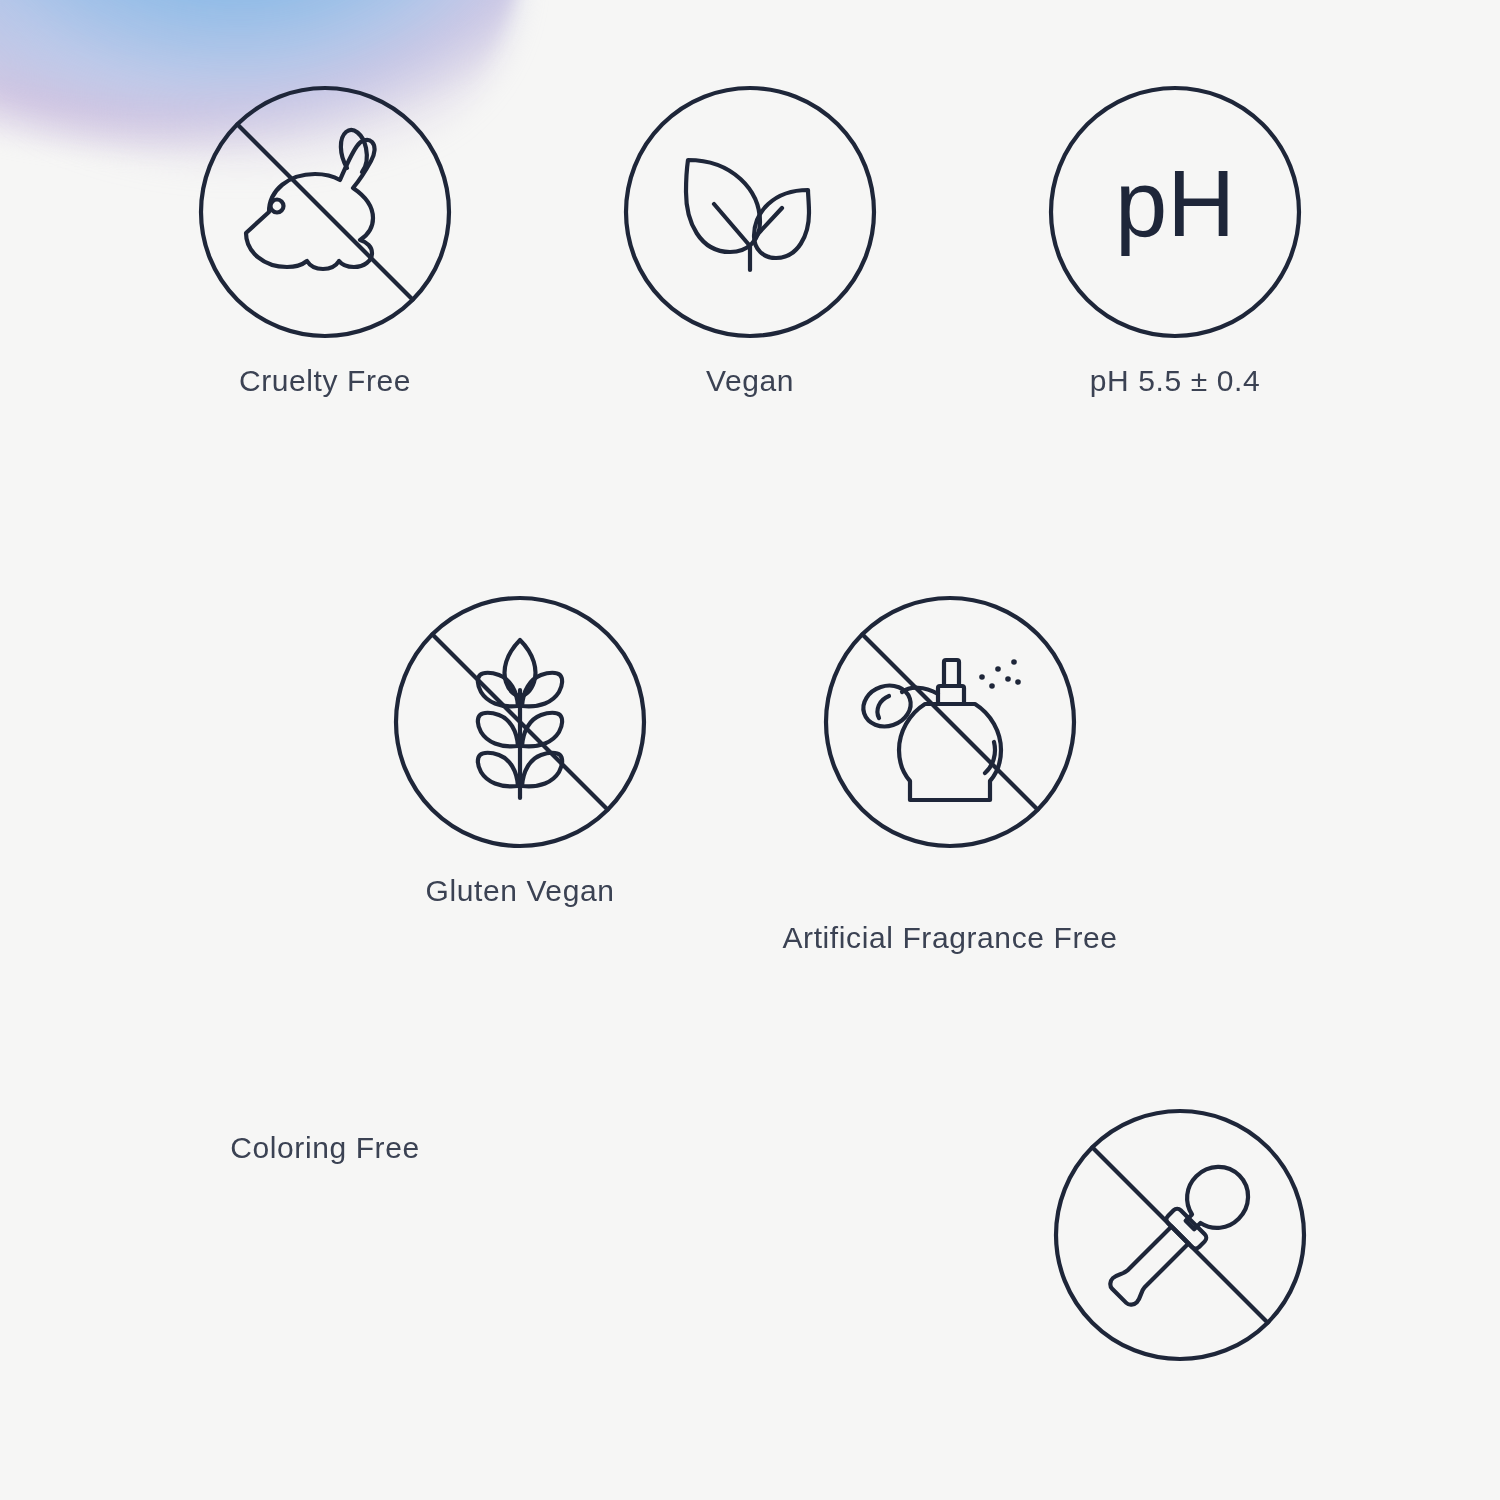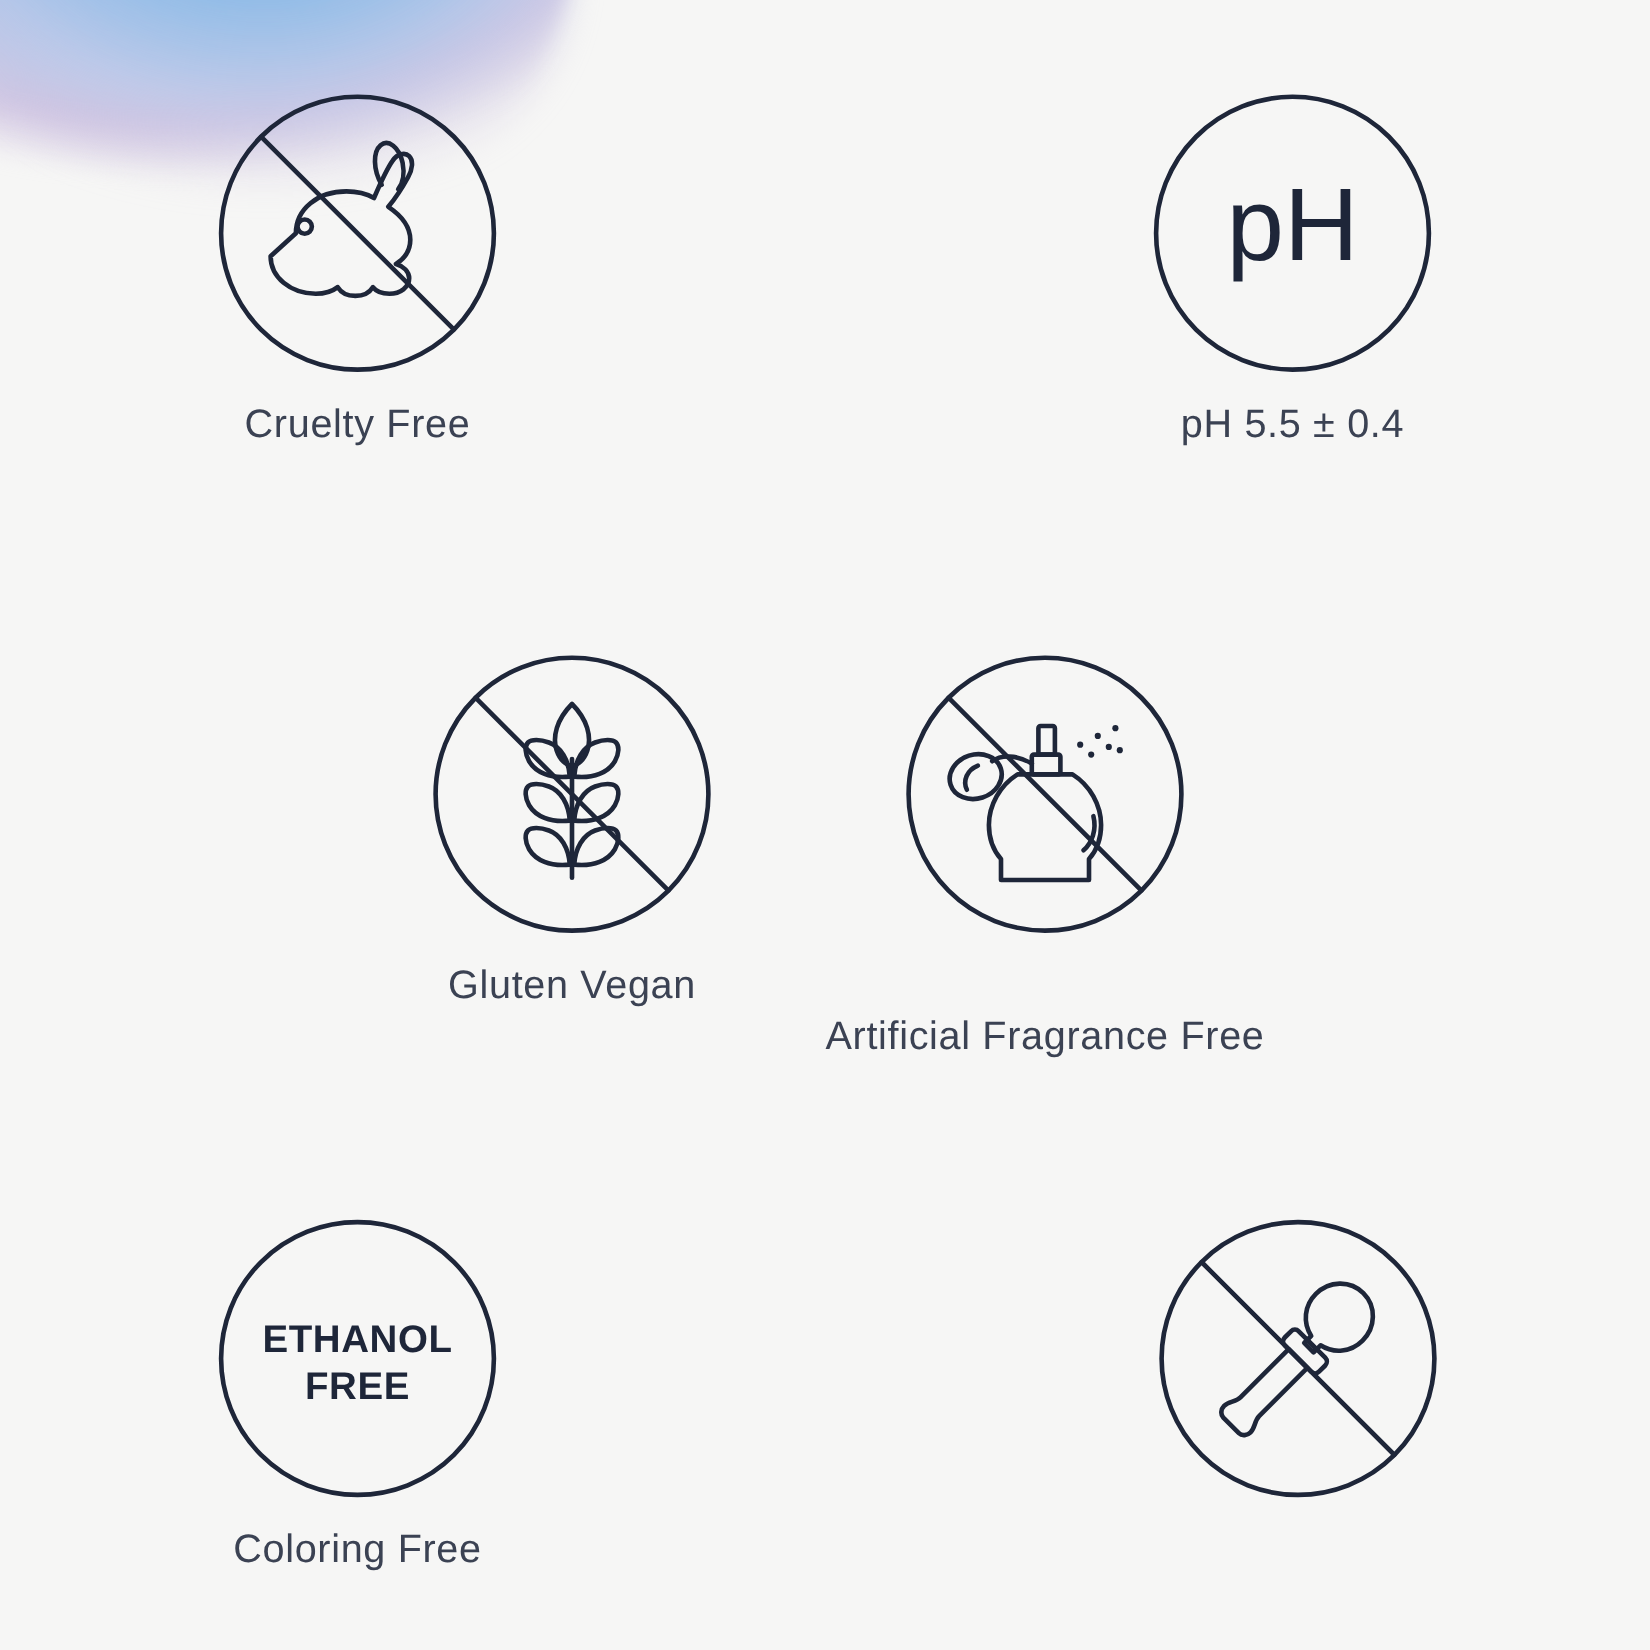--- a/index.html
+++ b/index.html
@@ -69,21 +69,21 @@
     width: 420px;
   }
   .badge .circle-wrap {
     width: 256px;
     height: 256px;
   }
   .badge svg { display: block; }
   .badge-label {
     margin-top: 24px;
     font-family: "Liberation Sans", sans-serif;
-    font-size: 36px;
+    font-size: 30px;
     letter-spacing: 0.6px;
     color: #3b4253;
     white-space: nowrap;
     text-align: right;
   }
 
   
   .pos-r1c1 { left: 115px;  top: 84px; }
   .pos-r1c2 { left: 540px;  top: 84px; }
   .pos-r1c3 { left: 965px;  top: 84px; }
@@ -133,20 +133,37 @@
                  c2 10 0 19 -4 24"></path>
 
         <circle cx="80" cy="122" r="6.5"></circle>
 
         <line x1="40.5" y1="40.5" x2="215.5" y2="215.5"></line>
       </svg>
     </div>
     <div class="badge-label">Cruelty Free</div>
   </div>
 
+  <div class="badge pos-r1c2">
+    <div class="circle-wrap">
+      <svg viewBox="0 0 256 256" width="256" height="256" fill="none" stroke="#1e2639" stroke-width="4.2" stroke-linecap="round" stroke-linejoin="round">
+        <circle cx="128" cy="128" r="124"></circle>
+
+        <path d="M66 76 c44 0 72 30 72 62 c0 18 -12 30 -30 30
+                 c-30 0 -44 -30 -44 -60 c0 -14 1 -25 2 -32 z"></path>
+
+        <path d="M186 106 c-34 0 -54 22 -54 46 c0 13 9 22 22 22
+                 c22 0 33 -23 33 -45 c0 -10 -1 -18 -1 -23 z"></path>
+
+        <path d="M92 120 L128 162 L128 186"></path>
+        <path d="M160 124 L134 152"></path>
+      </svg>
+    </div>
+    <div class="badge-label">Vegan</div>
+  </div>
 
   <div class="badge pos-r1c3">
     <div class="circle-wrap">
       <svg viewBox="0 0 256 256" width="256" height="256" fill="none" stroke="#1e2639" stroke-width="4.2" stroke-linecap="round" stroke-linejoin="round">
         <circle cx="128" cy="128" r="124"></circle>
         <text class="ph-text" x="128" y="152" font-size="94" stroke="none">pH</text>
       </svg>
     </div>
     <div class="badge-label">pH 5.5 ± 0.4</div>
   </div>
@@ -208,27 +225,20 @@
         <circle cx="186" cy="85" r="2.8" fill="#1e2639" stroke="none"></circle>
         <circle cx="196" cy="88" r="2.8" fill="#1e2639" stroke="none"></circle>
 
         <line x1="40.5" y1="40.5" x2="215.5" y2="215.5"></line>
       </svg>
     </div>
     <div class="badge-label">Artificial Fragrance Free</div>
   </div>
 
   <div class="badge pos-r3c1">
-    <div class="circle-wrap">
-      <svg viewBox="0 0 256 256" width="256" height="256" fill="none" stroke="#1e2639" stroke-width="4.2" stroke-linecap="round" stroke-linejoin="round">
-        <circle cx="128" cy="128" r="124"></circle>
-        <text class="ethanol-text" x="128" y="122" font-size="35" stroke="none">ETHANOL</text>
-        <text class="ethanol-text" x="128" y="165" font-size="35" stroke="none">FREE</text>
-      </svg>
-    </div>
     <div class="badge-label">Coloring Free</div>
   </div>
 
 
   <div class="badge pos-r3c3">
     <div class="circle-wrap">
       <svg viewBox="0 0 256 256" width="256" height="256" fill="none" stroke="#1e2639" stroke-width="4.2" stroke-linecap="round" stroke-linejoin="round">
         <circle cx="128" cy="128" r="124"></circle>
         <g transform="rotate(45 128 128)">
 

